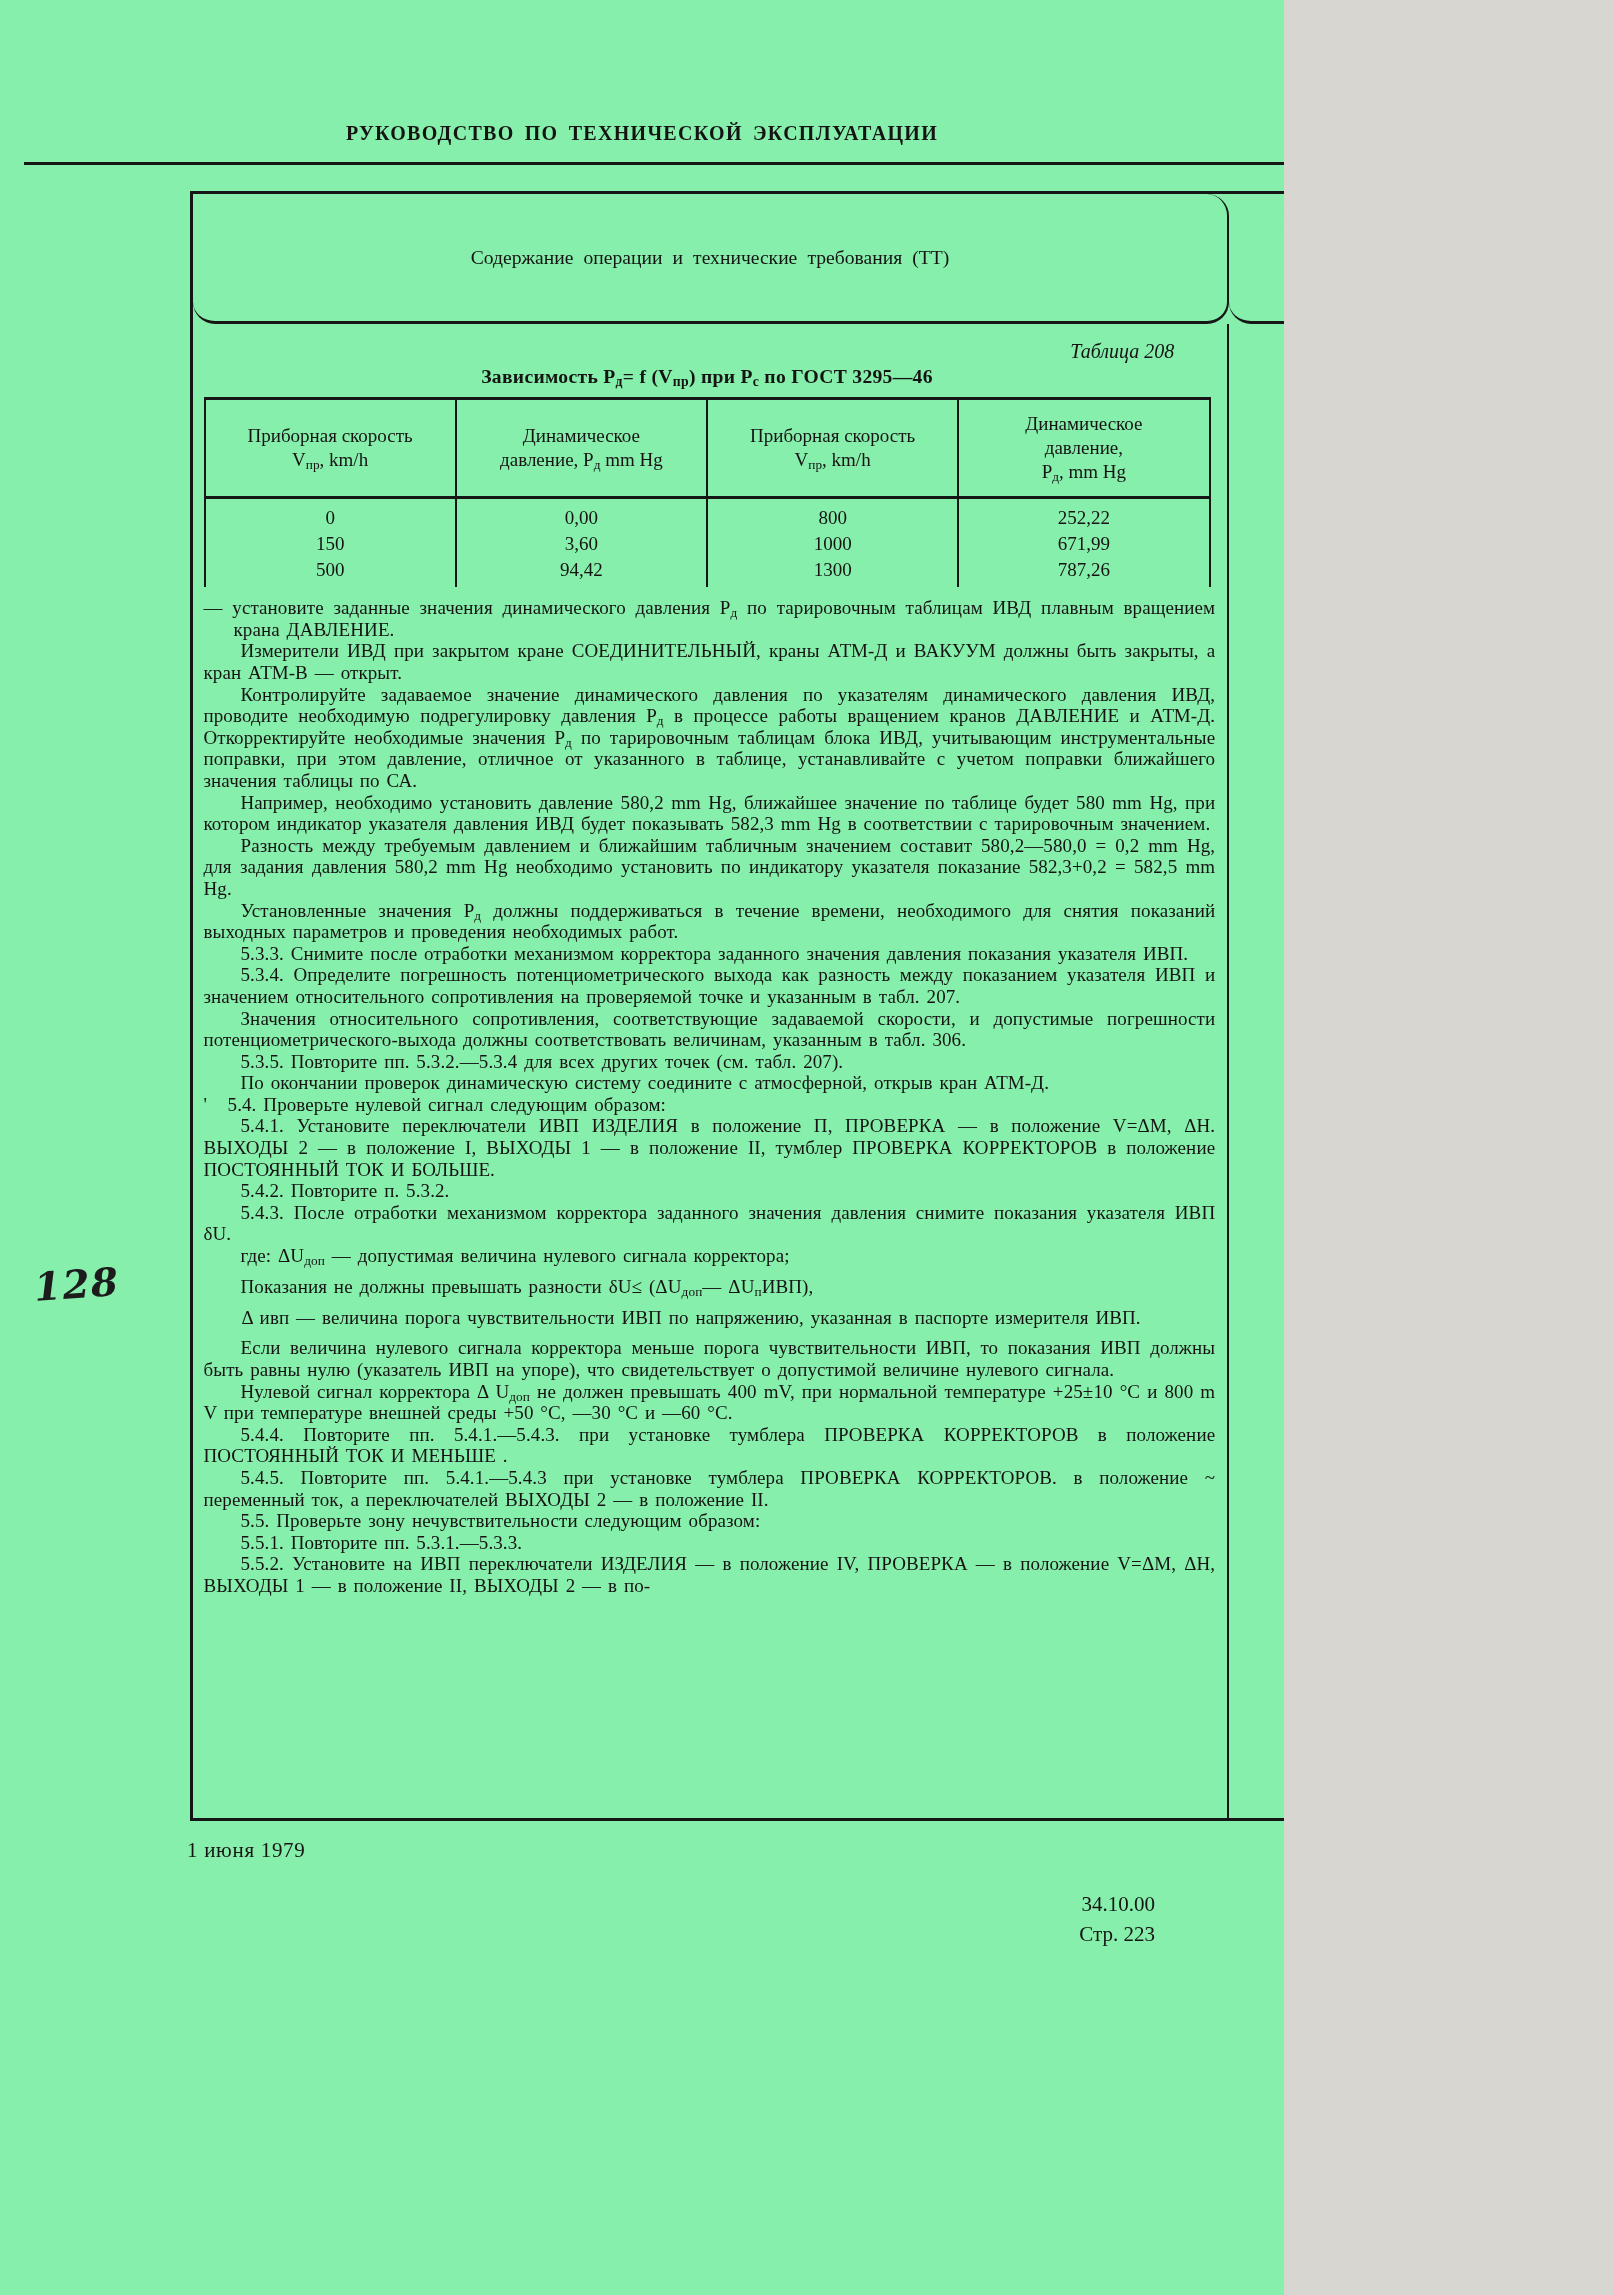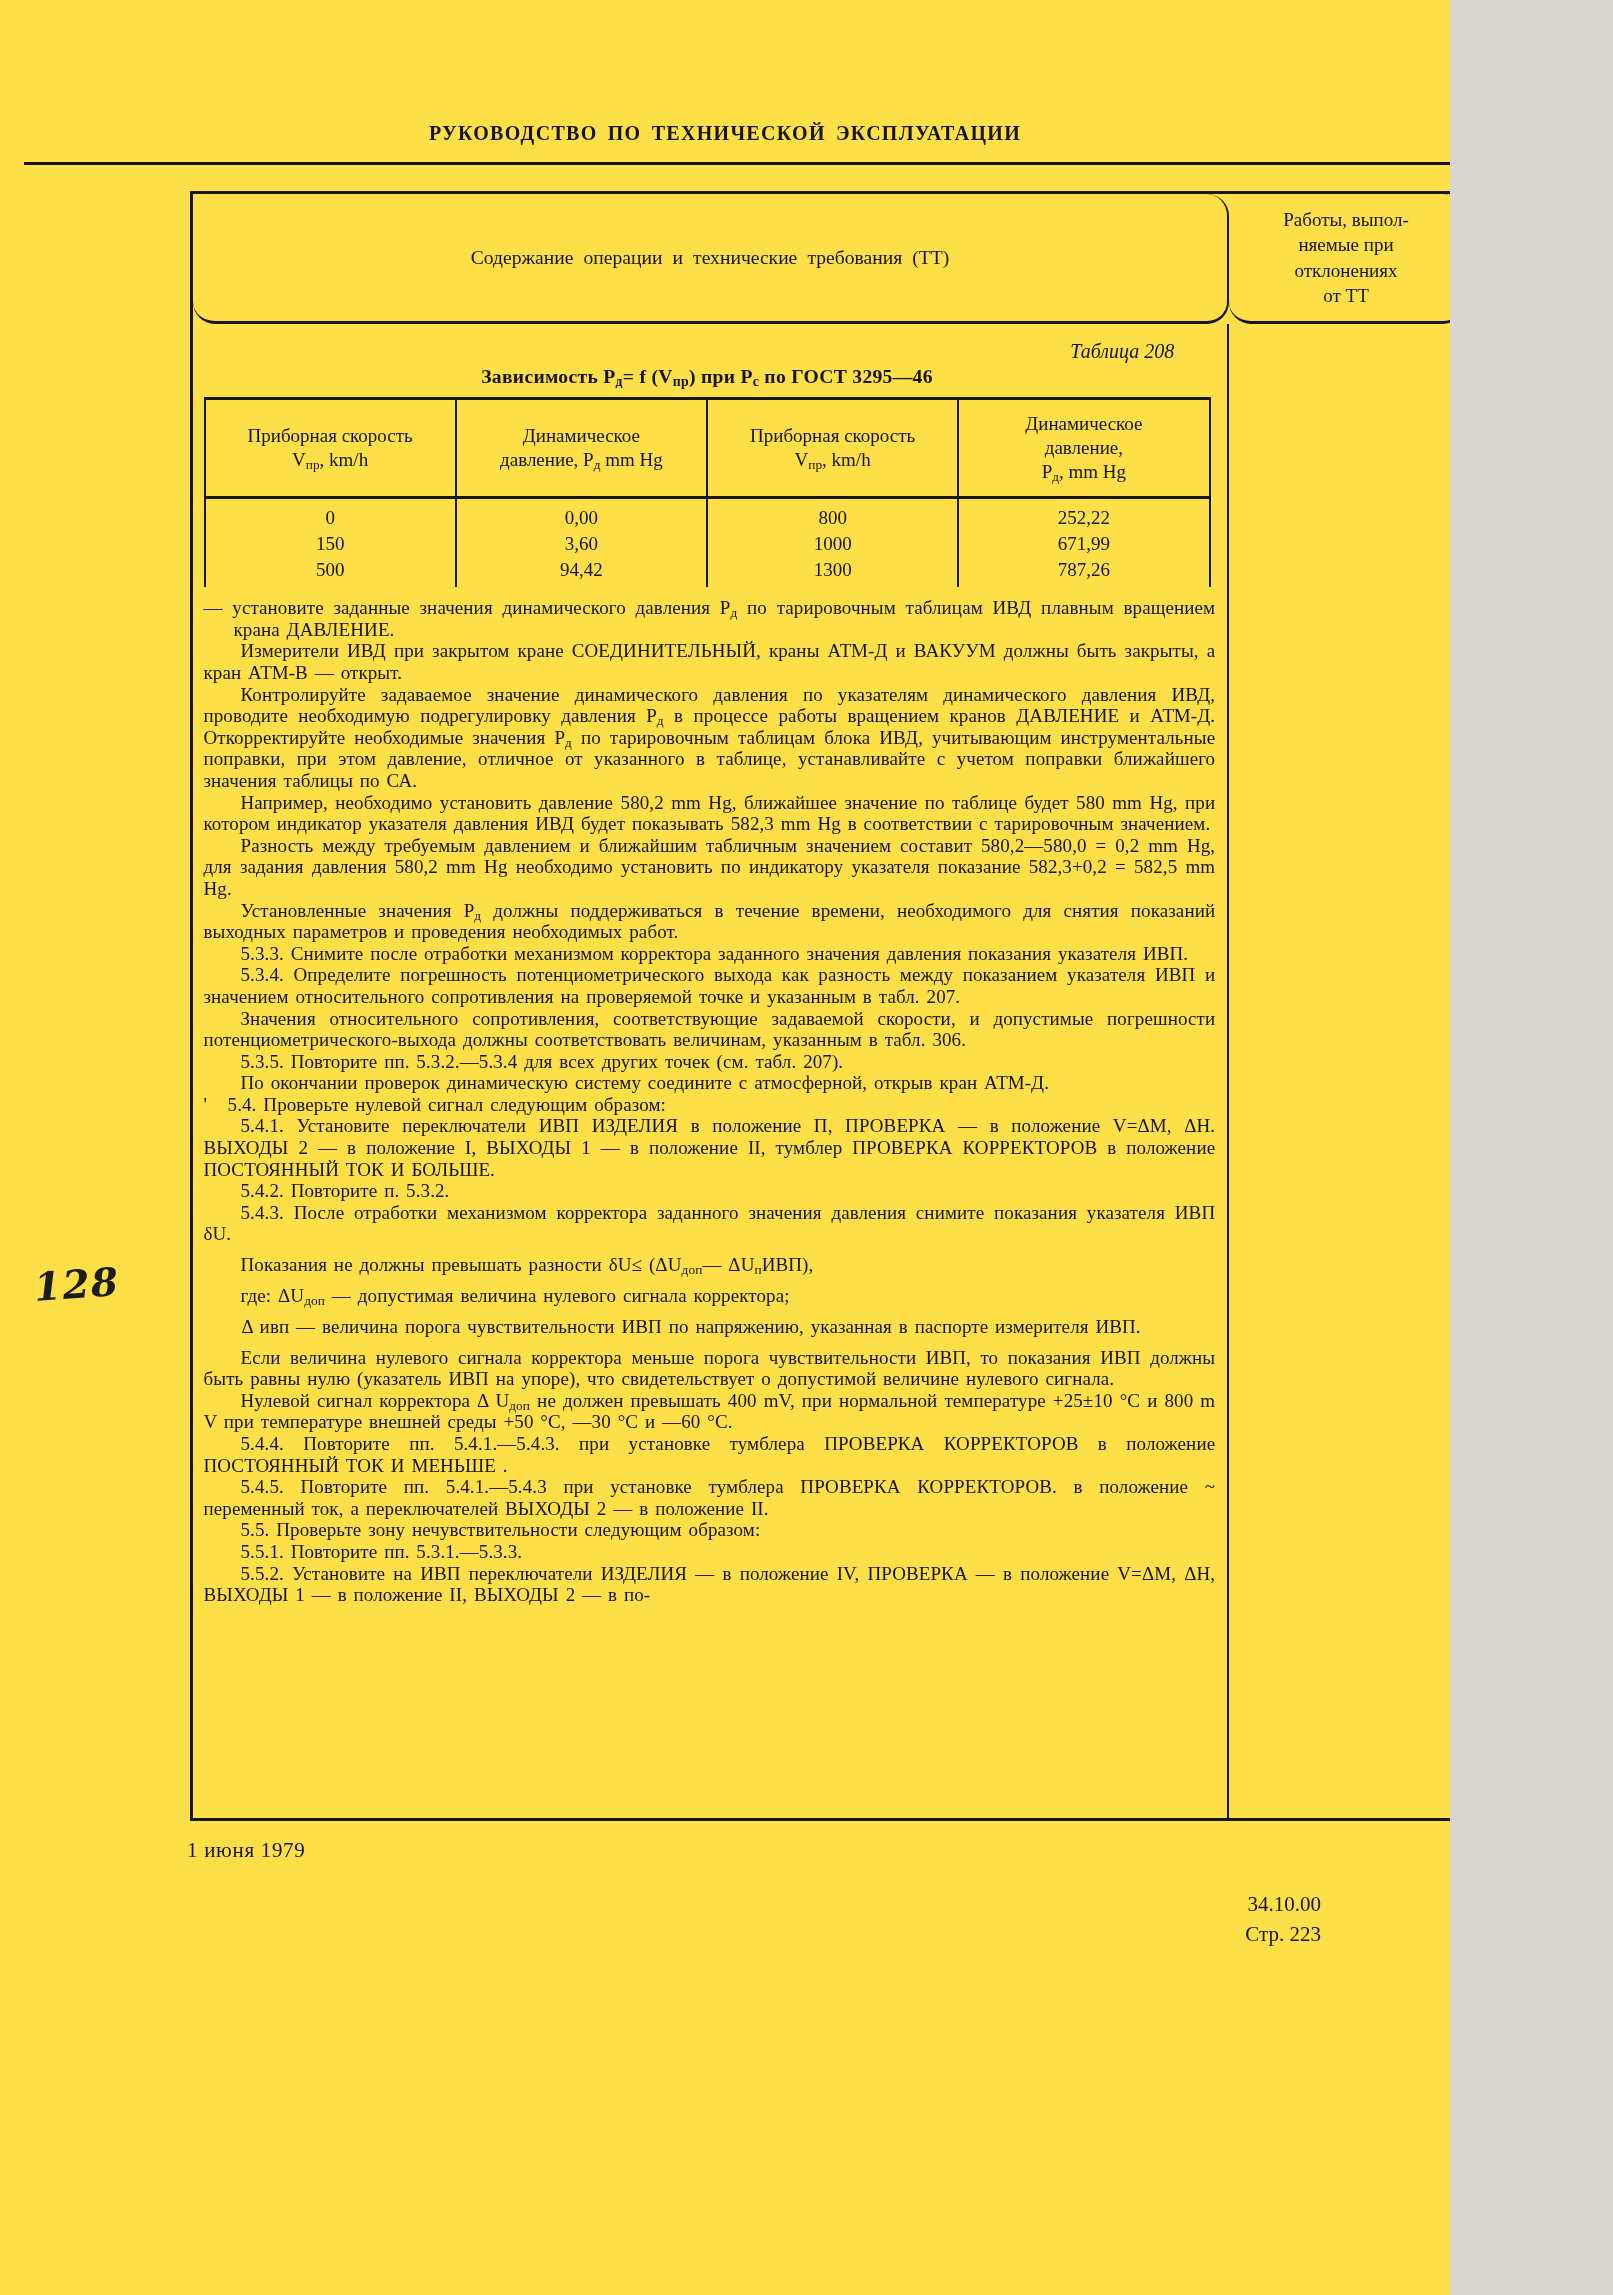--- a/index.html
+++ b/index.html
@@ -1,19 +1,19 @@
 <!DOCTYPE html>
 <html lang="ru" style="font-size:10.5px"><head>
 <meta charset="utf-8">
 <style>
   html,body{margin:0;padding:0;background:#d8d6d0;}
   .page{
     position:relative;
-    width:1450px;height:2295px;
-    background:#fde047;
+    width:1284px;height:2295px;
+    background:#86efac;
     color:#151413;
     font-family:"Liberation Serif","DejaVu Serif",serif;
     overflow:hidden;
   }
   
   .doc-header{
     position:absolute;top:122px;left:0;width:100%;
     text-align:center;
     font-size:20px;font-weight:bold;letter-spacing:1.3px;
     word-spacing:3.9px;
@@ -176,22 +176,22 @@
           <p class="para indent">Установленные значения Р<sub>д</sub> должны поддерживаться в течение времени, необходимого для снятия показаний выходных параметров и проведения необходимых работ.</p>
           <p class="para indent">5.3.3. Снимите после отработки механизмом корректора заданного значения давления показания указателя ИВП.</p>
           <p class="para indent">5.3.4. Определите погрешность потенциометрического выхода как разность между показанием указателя  ИВП и значением относительного сопротивления на проверяемой точке и указанным в табл. 207.</p>
           <p class="para indent">Значения относительного сопротивления, соответствующие задаваемой скорости, и допустимые погрешности потенциометрического-выхода должны соответствовать величинам, указанным в табл. 306.</p>
           <p class="para indent">5.3.5. Повторите пп. 5.3.2.—5.3.4 для всех других точек (см. табл. 207).</p>
           <p class="para indent">По окончании проверок  динамическую систему соедините с атмосферной, открыв кран АТМ-Д.</p>
           <p class="para noindent">'&nbsp;&nbsp;&nbsp;5.4. Проверьте нулевой сигнал следующим образом:</p>
           <p class="para indent">5.4.1. Установите переключатели ИВП ИЗДЕЛИЯ в положение П, ПРОВЕРКА — в положение V=ΔМ, ΔН. ВЫХОДЫ 2 — в положение I, ВЫХОДЫ 1 — в положение II, тумблер ПРОВЕРКА КОРРЕКТОРОВ в положение ПОСТОЯННЫЙ ТОК И БОЛЬШЕ.</p>
           <p class="para indent">5.4.2. Повторите п. 5.3.2.</p>
           <p class="para indent">5.4.3. После отработки механизмом корректора заданного значения давления снимите показания указателя ИВП  δU.</p>
+          <p class="para where gap-b">где: ΔU<sub>доп</sub>  — допустимая величина нулевого сигнала корректора;</p>
           <p class="para indent gap gap-b">Показания не должны превышать  разности δU≤ (ΔU<sub>доп</sub>— ΔU<sub>п</sub>ИВП),</p>
-          <p class="para where gap-b">где: ΔU<sub>доп</sub>  — допустимая величина нулевого сигнала корректора;</p>
           <p class="para delta gap-b">Δ   ивп  — величина порога чувствительности ИВП по напряжению, указанная в паспорте измерителя ИВП.</p>
           <p class="para indent">Если величина нулевого сигнала корректора меньше  порога чувствительности ИВП, то показания ИВП должны быть равны нулю  (указатель ИВП на упоре), что свидетельствует о допустимой величине нулевого сигнала.</p>
           <p class="para indent">Нулевой сигнал корректора Δ U<sub>доп</sub> не должен превышать  400 mV, при нормальной температуре  +25±10 °С и 800 m V при температуре внешней  среды  +50 °С,  —30 °С и —60 °С.</p>
           <p class="para indent">5.4.4. Повторите пп. 5.4.1.—5.4.3.  при установке тумблера ПРОВЕРКА КОРРЕКТОРОВ в положение ПОСТОЯННЫЙ ТОК И МЕНЬШЕ .</p>
           <p class="para indent">5.4.5. Повторите пп. 5.4.1.—5.4.3 при установке тумблера  ПРОВЕРКА КОРРЕКТОРОВ.  в положение ~ переменный ток, а переключателей ВЫХОДЫ 2 — в положение II.</p>
           <p class="para indent">5.5. Проверьте зону нечувствительности следующим образом:</p>
           <p class="para indent">5.5.1. Повторите пп. 5.3.1.—5.3.3.</p>
           <p class="para indent">5.5.2. Установите на ИВП переключатели ИЗДЕЛИЯ — в положение IV, ПРОВЕРКА — в положение V=ΔМ, ΔН, ВЫХОДЫ 1 — в положение II, ВЫХОДЫ 2 — в по-</p>
         </div>
     </div>

